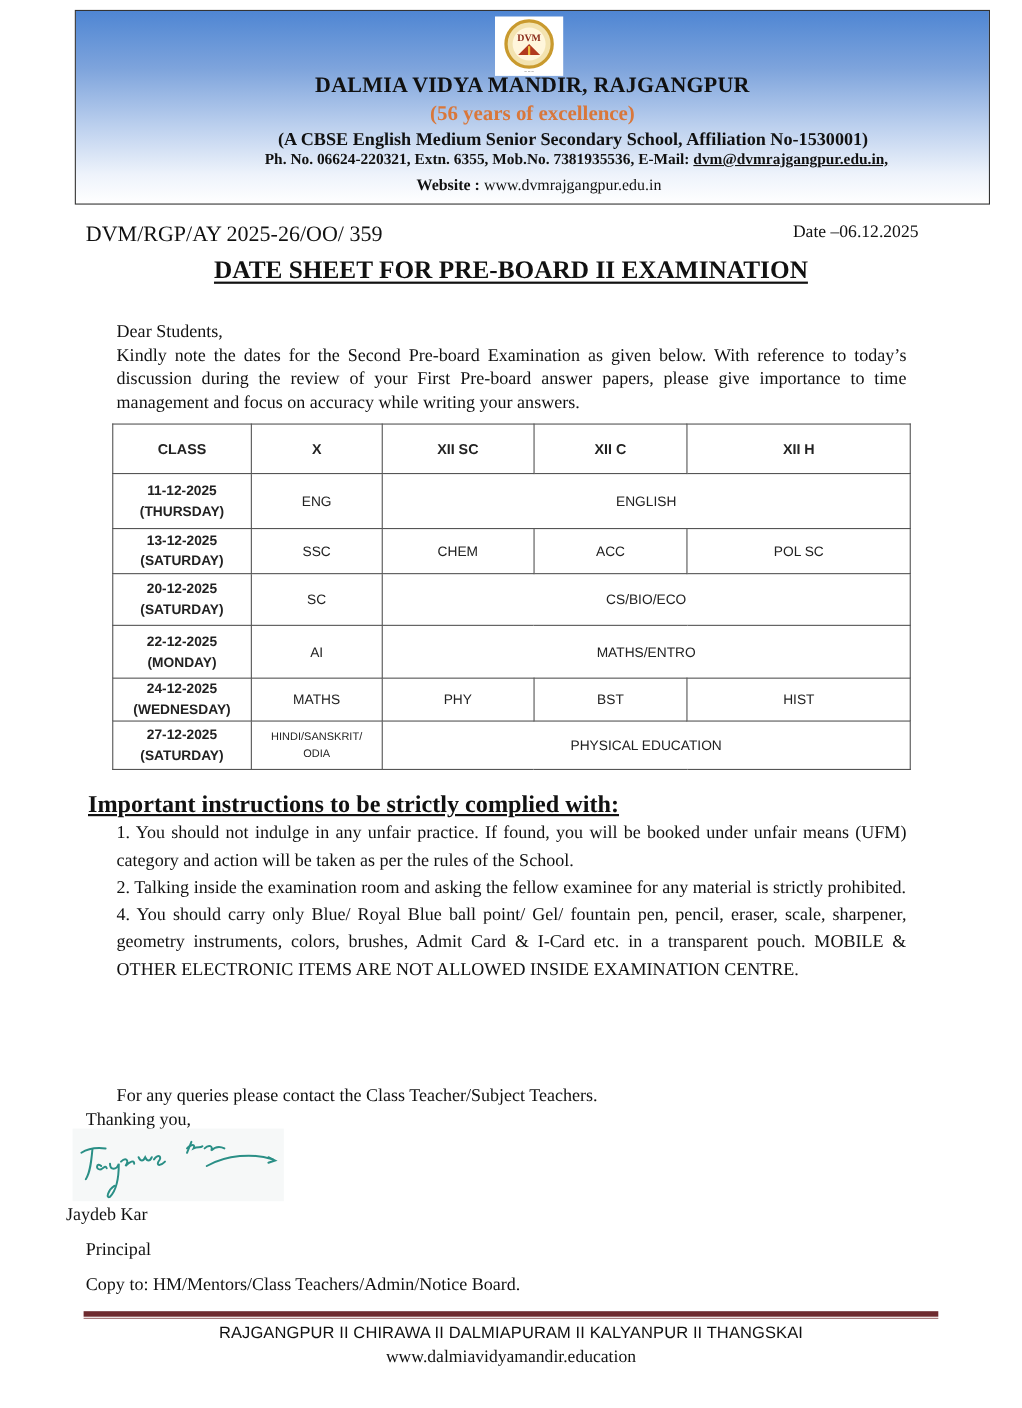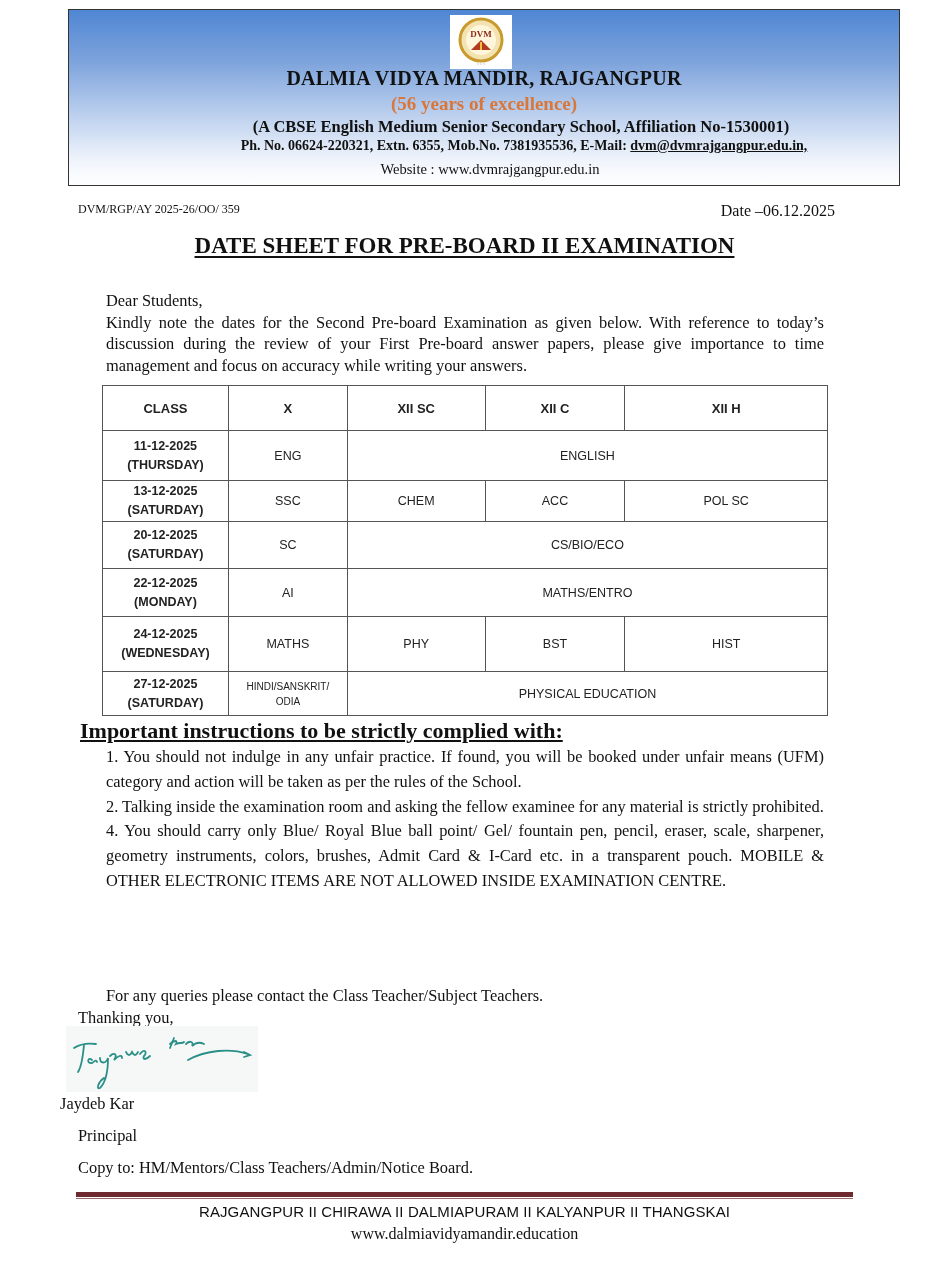--- a/index.html
+++ b/index.html
@@ -17,23 +17,23 @@
     position: absolute; left: 381px; top: 5px; width: 62px; height: 54px; background: #fff;
     display: flex; align-items: center; justify-content: center;
   }
   .lh-text { position: absolute; left: 0; width: 100%; text-align: center; white-space: nowrap; }
   .school-name { top: 57px; font-size: 20px; font-weight: bold; letter-spacing: 0.2px; }
   .tagline { top: 83px; font-size: 19px; font-weight: bold; color: #d9773a; }
   .affiliation { top: 107px; font-size: 16.5px; font-weight: bold; left: 37px; }
   .contact { top: 128px; font-size: 14px; font-weight: bold; left: 40px; }
   .contact .email { text-decoration: underline; }
   .website { top: 151px; font-size: 14.5px; }
-  .website b { font-weight: normal; margin-left: 12px; }
+  .website b { font-weight: bold; margin-left: 12px; }
 
-  .ref { position: absolute; left: 78px; top: 202px; font-size: 12px; }
+  .ref { position: absolute; left: 78px; top: 202px; font-size: 20px; }
   .date { position: absolute; right: 94px; top: 202px; font-size: 16px; }
   .title {
     position: absolute; left: 0; width: 929px; top: 233px; text-align: center;
     font-size: 23px; font-weight: bold; text-decoration: underline; text-underline-offset: 3px;
   }
   .intro { position: absolute; left: 106px; top: 290px; width: 718px; font-size: 16.4px; line-height: 21.5px; }
   .intro p { margin: 0; text-align: justify; }
 
   table.ds {
     position: absolute; left: 102px; top: 385px; width: 726px; border-collapse: collapse;
@@ -132,21 +132,21 @@
   <tr style="height:47px">
     <td class="dcell"><span>20-12-2025</span><br><span>(SATURDAY)</span></td>
     <td>SC</td>
     <td colspan="3">CS/BIO/ECO</td>
   </tr>
   <tr style="height:48px">
     <td class="dcell"><span>22-12-2025</span><br><span>(MONDAY)</span></td>
     <td>AI</td>
     <td colspan="3">MATHS/ENTRO</td>
   </tr>
-  <tr style="height:55px">
+  <tr style="height:39px">
     <td class="dcell"><span>24-12-2025</span><br><span>(WEDNESDAY)</span></td>
     <td>MATHS</td>
     <td>PHY</td>
     <td>BST</td>
     <td>HIST</td>
   </tr>
   <tr style="height:44px">
     <td class="dcell"><span>27-12-2025</span><br><span>(SATURDAY)</span></td>
     <td class="small"><span>HINDI/SANSKRIT/</span><br><span>ODIA</span></td>
     <td colspan="3">PHYSICAL EDUCATION</td>

